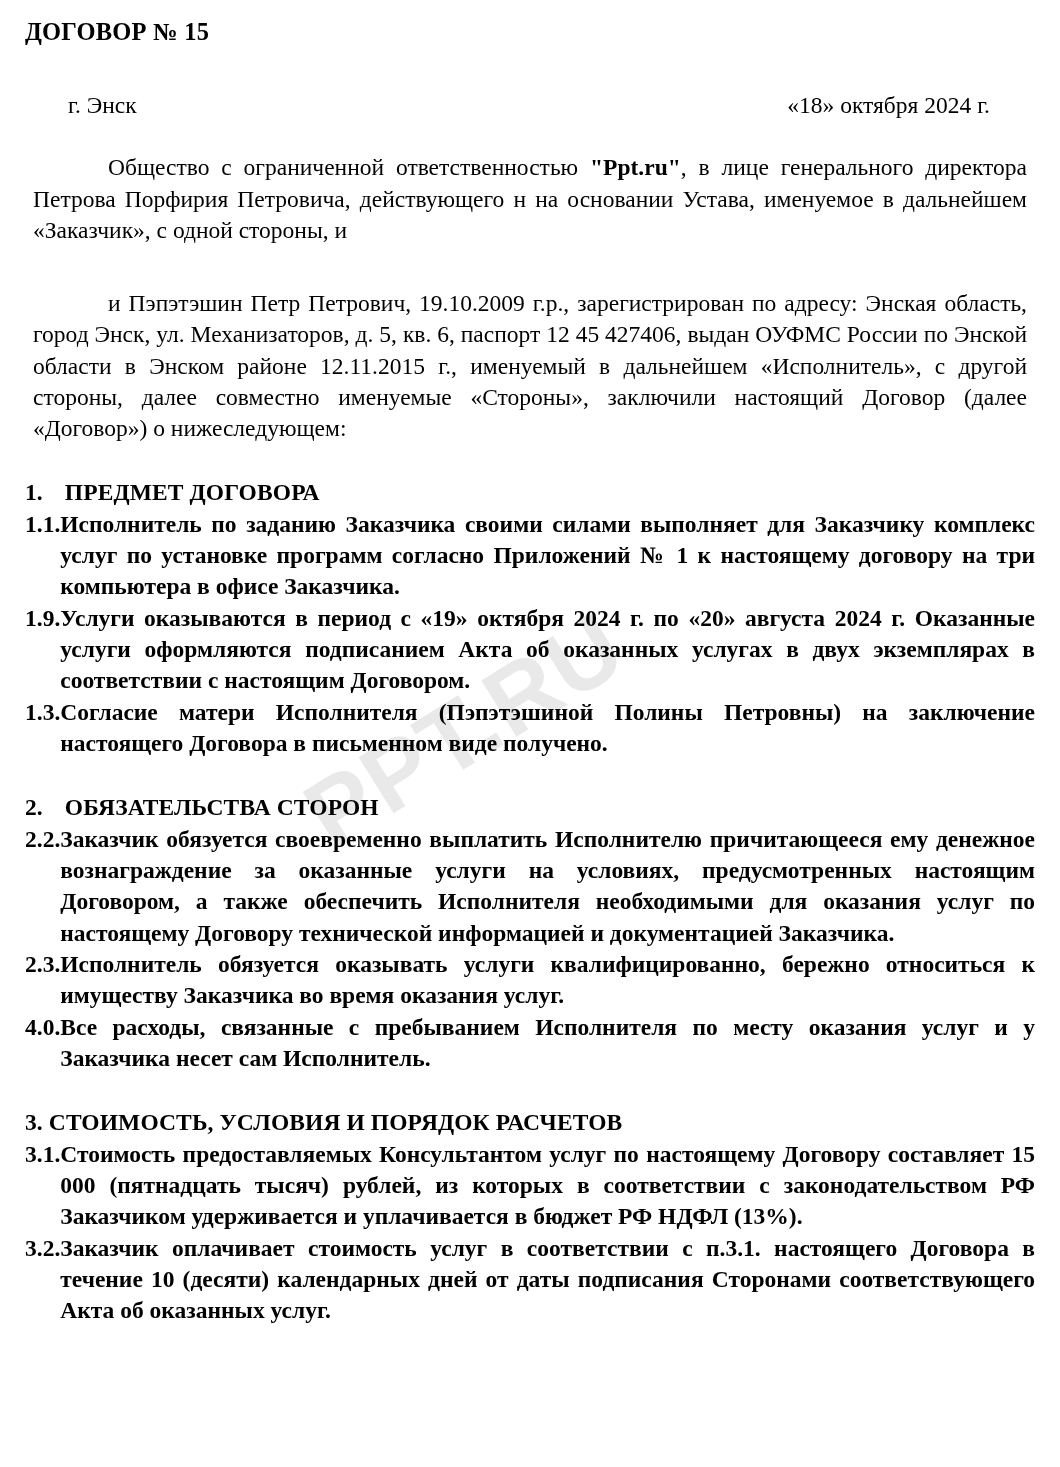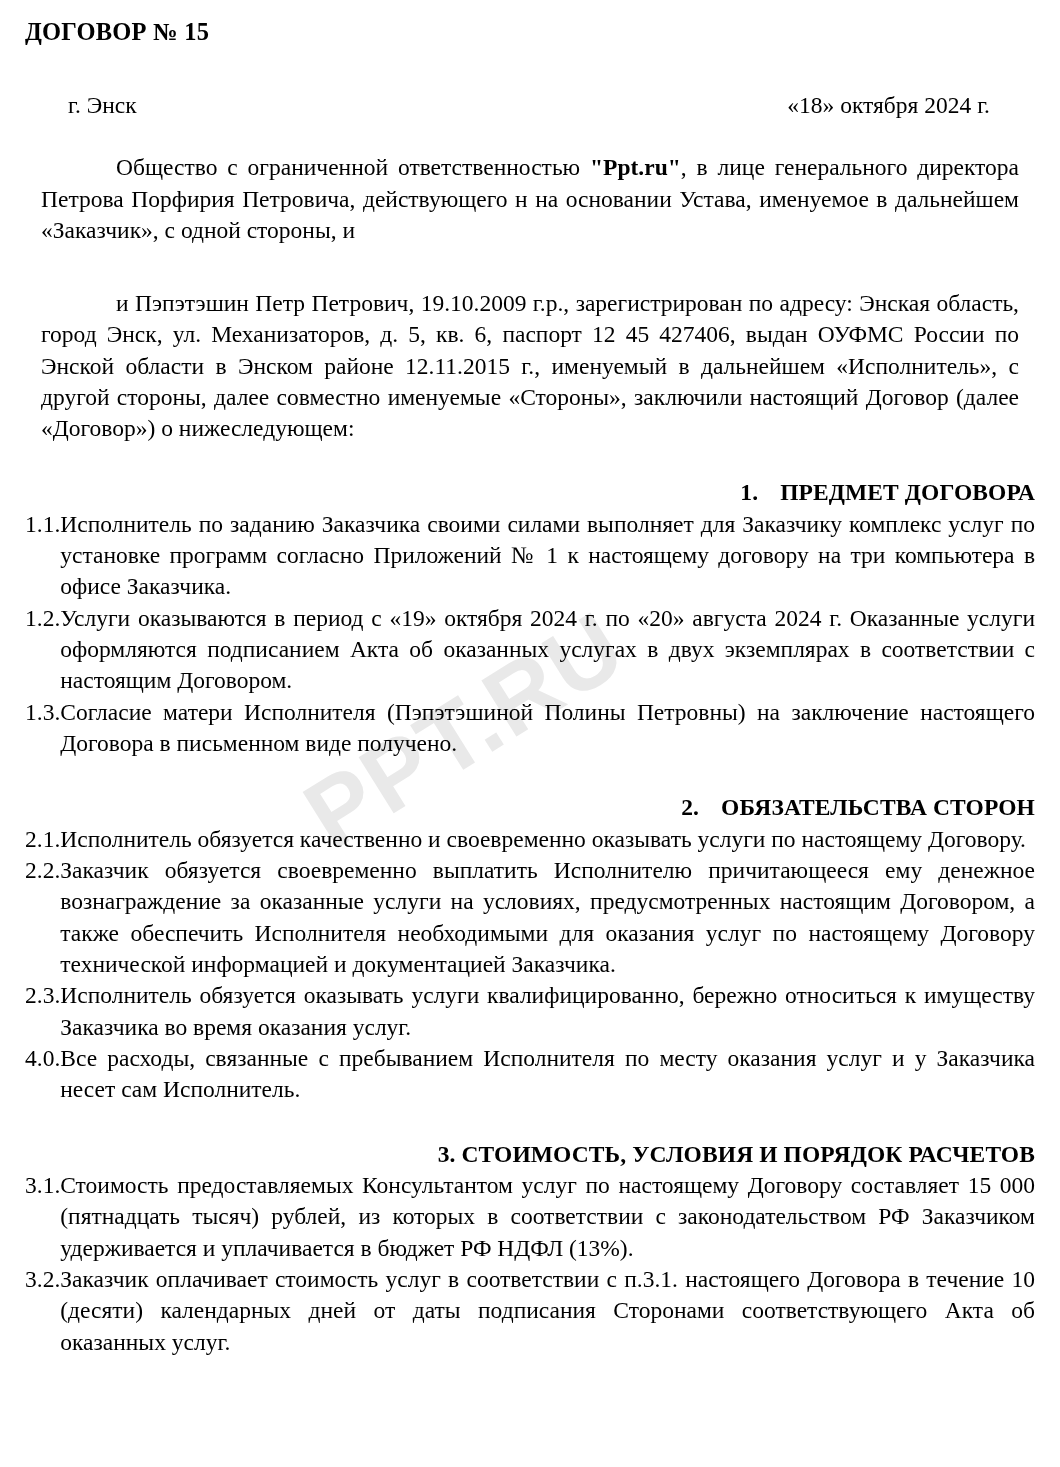--- a/index.html
+++ b/index.html
@@ -73,43 +73,44 @@
     padding: 0 45px 0 43px;
     gap: 24px;
   }
   .meta-city, .meta-date { white-space: nowrap; }
 
   .para {
     font-size: 23.5px;
     line-height: 1.33;
     text-align: justify;
     text-indent: 75px;
-    margin: 16px;
+    margin: 8px;
     hyphens: none;
   }
   .para.p-intro { margin-top: 33px; }
   .para.p-second { margin-top: 42px; }
 
   .bold-inline { font-weight: 700; }
 
   .section-head {
-    text-align: right;
+    text-align: left;
     font-weight: 700;
     font-size: 23.5px;
     line-height: 1.2;
     margin: 34px 0 0 0;
     letter-spacing: 0.1px;
   }
   .section-head .num-gap { display: inline-block; width: 22px; }
 
   .clause {
     display: flex;
     font-size: 23.5px;
     line-height: 1.335;
     margin: 0;
+    font-weight: bold;
   }
   .clause-num {
     flex: 0 0 auto;
     white-space: nowrap;
   }
   .clause-text {
     flex: 1 1 auto;
     text-align: justify;
     text-indent: 0;
     hyphens: none;
@@ -140,34 +141,30 @@
     <p class="para p-second">и Пэпэтэшин Петр Петрович, 19.10.2009 г.р., зарегистрирован по адресу: Энская область, город Энск, ул. Механизаторов, д. 5, кв. 6, паспорт 12 45 427406, выдан ОУФМС России по Энской области в Энском районе 12.11.2015 г., именуемый в дальнейшем «Исполнитель», с другой стороны, далее совместно именуемые «Стороны», заключили настоящий Договор (далее «Договор») о нижеследующем:</p>
 
     <div id="sections-root">
         <div class="section-head"><span>1.</span><span class="num-gap"></span><span>ПРЕДМЕТ ДОГОВОРА</span></div>
         <div class="clause-list">
           <div class="clause">
             <span class="clause-num">1.1.</span>
             <span class="clause-text">Исполнитель по заданию Заказчика своими силами выполняет для Заказчику комплекс услуг по установке программ согласно Приложений № 1 к настоящему договору на три компьютера в офисе Заказчика.</span>
           </div>
           <div class="clause">
-            <span class="clause-num">1.2.</span>
+            <span class="clause-num">1.9.</span>
             <span class="clause-text">Услуги оказываются в период с «19» октября 2024 г. по «20» августа 2024 г. Оказанные услуги оформляются подписанием Акта об оказанных услугах в двух экземплярах в соответствии с настоящим Договором.</span>
           </div>
           <div class="clause">
             <span class="clause-num">1.3.</span>
             <span class="clause-text">Согласие матери Исполнителя (Пэпэтэшиной Полины Петровны) на заключение настоящего Договора в письменном виде получено.</span>
           </div>
         </div>
         <div class="section-head"><span>2.</span><span class="num-gap"></span><span>ОБЯЗАТЕЛЬСТВА СТОРОН</span></div>
         <div class="clause-list">
-          <div class="clause">
-            <span class="clause-num">2.1.</span>
-            <span class="clause-text">Исполнитель обязуется качественно и своевременно оказывать услуги по настоящему Договору.</span>
-          </div>
           <div class="clause">
             <span class="clause-num">2.2.</span>
             <span class="clause-text">Заказчик обязуется своевременно выплатить Исполнителю причитающееся ему денежное вознаграждение за оказанные услуги на условиях, предусмотренных настоящим Договором, а также обеспечить Исполнителя необходимыми для оказания услуг по настоящему Договору технической информацией и документацией Заказчика.</span>
           </div>
           <div class="clause">
             <span class="clause-num">2.3.</span>
             <span class="clause-text">Исполнитель обязуется оказывать услуги квалифицированно, бережно относиться к имуществу Заказчика во время оказания услуг.</span>
           </div>
           <div class="clause">
             <span class="clause-num">4.0.</span>

